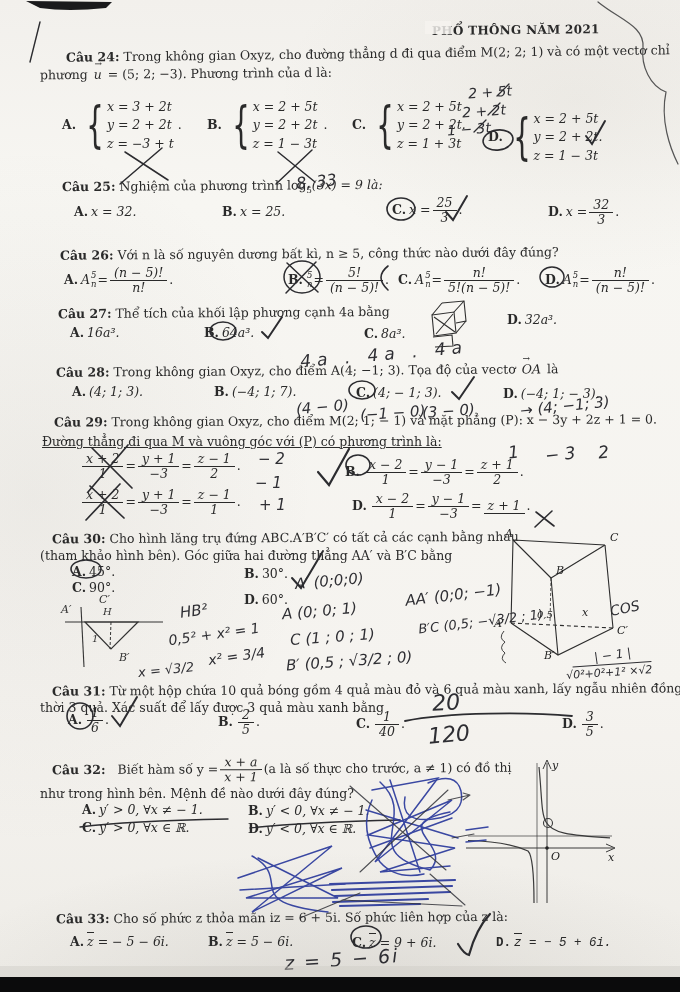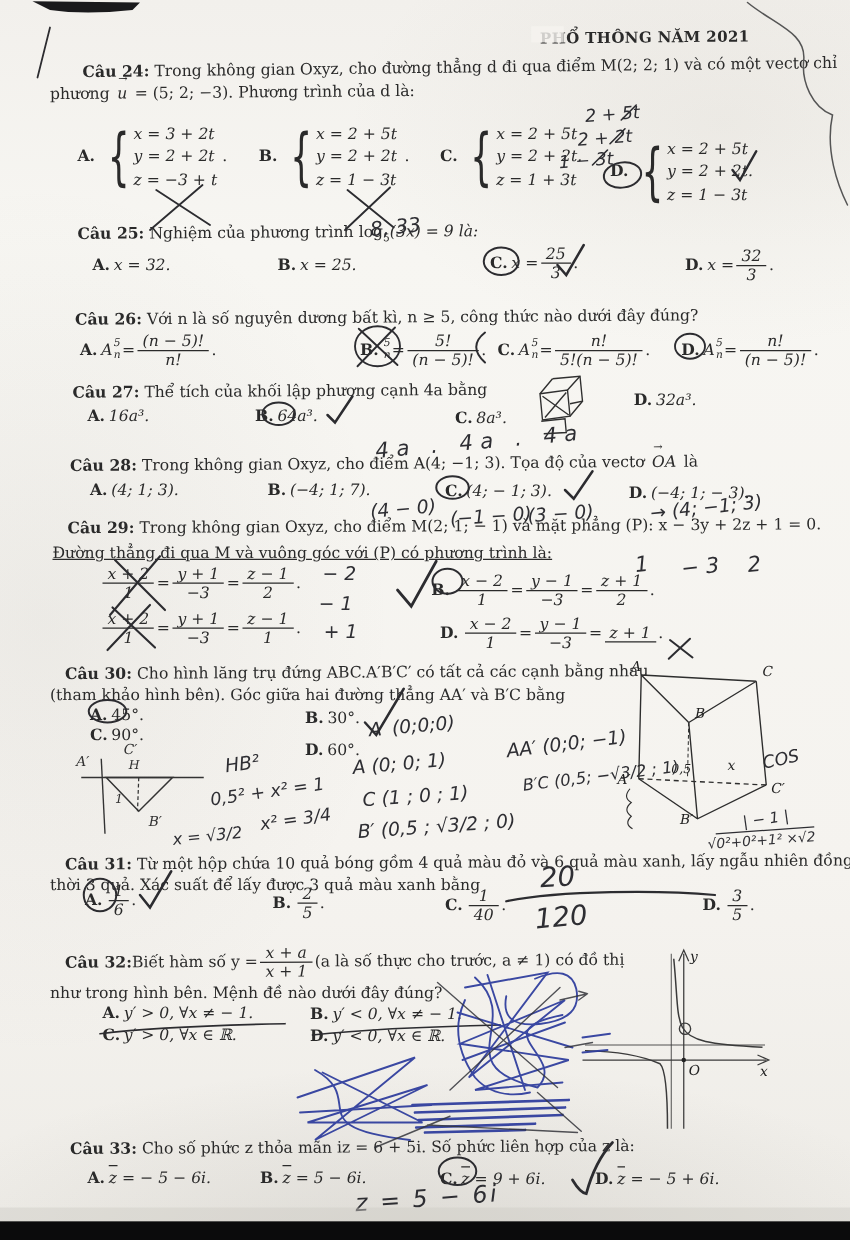--- a/index.html
+++ b/index.html
@@ -392,21 +392,21 @@
   <span class="frac">
       <span class="num">3</span>
       <span class="den">5</span>
     </span>
   <span>.</span>
 </div>
 <div class="hw" style="left:432px;top:690px;font-size:22px;transform:rotate(-3deg);">20</div>
 <div class="hw" style="left:428px;top:722px;font-size:22px;transform:rotate(-5deg);">120</div>
 
 <div class="q row" style="left:52px;top:755px;transform:rotate(-.3deg);">
-  <span class="b" style="margin-right:0;">Câu 32:</span>
+  <span class="b" style="margin-right:12px;">Câu 32:</span>
   <span>Biết hàm số y =</span>
   <span class="frac">
       <span class="num">x + a</span>
       <span class="den">x + 1</span>
     </span>
   <span>(a là số thực cho trước, a ≠ 1) có đồ thị</span>
 </div>
 <div class="q" style="left:40px;top:786px;">như trong hình bên. Mệnh đề nào dưới đây đúng?</div>
 <div class="q mi" style="left:82px;top:802px;"><span class="opt-letter" style="font-style:normal;">A.</span><span>y′ &gt; 0, ∀x ≠ − 1.</span></div>
 <div class="q mi" style="left:248px;top:803px;"><span class="opt-letter" style="font-style:normal;">B.</span><span>y′ &lt; 0, ∀x ≠ − 1.</span></div>
@@ -431,21 +431,21 @@
   <text x="91" y="105" font-size="11" font-style="italic" fill="#222">O</text>
 </svg>
 
 <div class="q" style="left:56px;top:910px;transform:rotate(-.3deg);">
   <span class="b">Câu 33:</span>
   <span>Cho số phức z thỏa mãn iz = 6 + 5i. Số phức liên hợp của z là:</span>
 </div>
 <div class="q" style="left:70px;top:932px;"><span class="opt-letter">A.</span><span class="ovl mi">z</span> <span class="mi">= − 5 − 6i.</span></div>
 <div class="q" style="left:208px;top:932px;"><span class="opt-letter">B.</span><span class="ovl mi">z</span> <span class="mi">= 5 − 6i.</span></div>
 <div class="q" style="left:352px;top:933px;"><span class="opt-letter">C.</span><span class="ovl mi">z</span> <span class="mi">= 9 + 6i.</span></div>
-<div class="q" style="left:476px;top:933px;"><span class="opt-letter">D.</span><span class="ovl mi">z</span> <span class="mi">= − 5 + 6i.</span></div>
+<div class="q" style="left:496px;top:933px;font-family:Liberation Mono, monospace;"><span class="opt-letter">D.</span><span class="ovl mi">z</span> <span class="mi">= − 5 + 6i.</span></div>
 <div class="hw" style="left:284px;top:948px;font-size:19px;letter-spacing:2px;transform:rotate(-4deg);">z = 5 − 6i</div>
 
 <svg class="marks" style="left:0;top:0;" width="680" height="992" viewBox="0 0 680 992">
   <g stroke="#2c2c30" fill="none" stroke-linecap="round">
 
     <path d="M26,1 L112,2 L106,8 Q68,12 40,8 Z" fill="#1a1a1c" stroke="none"></path>
     <path d="M40,22 L30,62" stroke-width="1.4"></path>
     <path d="M598,2 C620,20 645,26 643,48 C641,66 650,86 666,92 C660,120 670,148 678,164" stroke-width="1.2" stroke="#555"></path>
 
     <ellipse cx="498" cy="140" rx="15" ry="10" stroke-width="1.6" transform="rotate(-8 498 140)"></ellipse>

